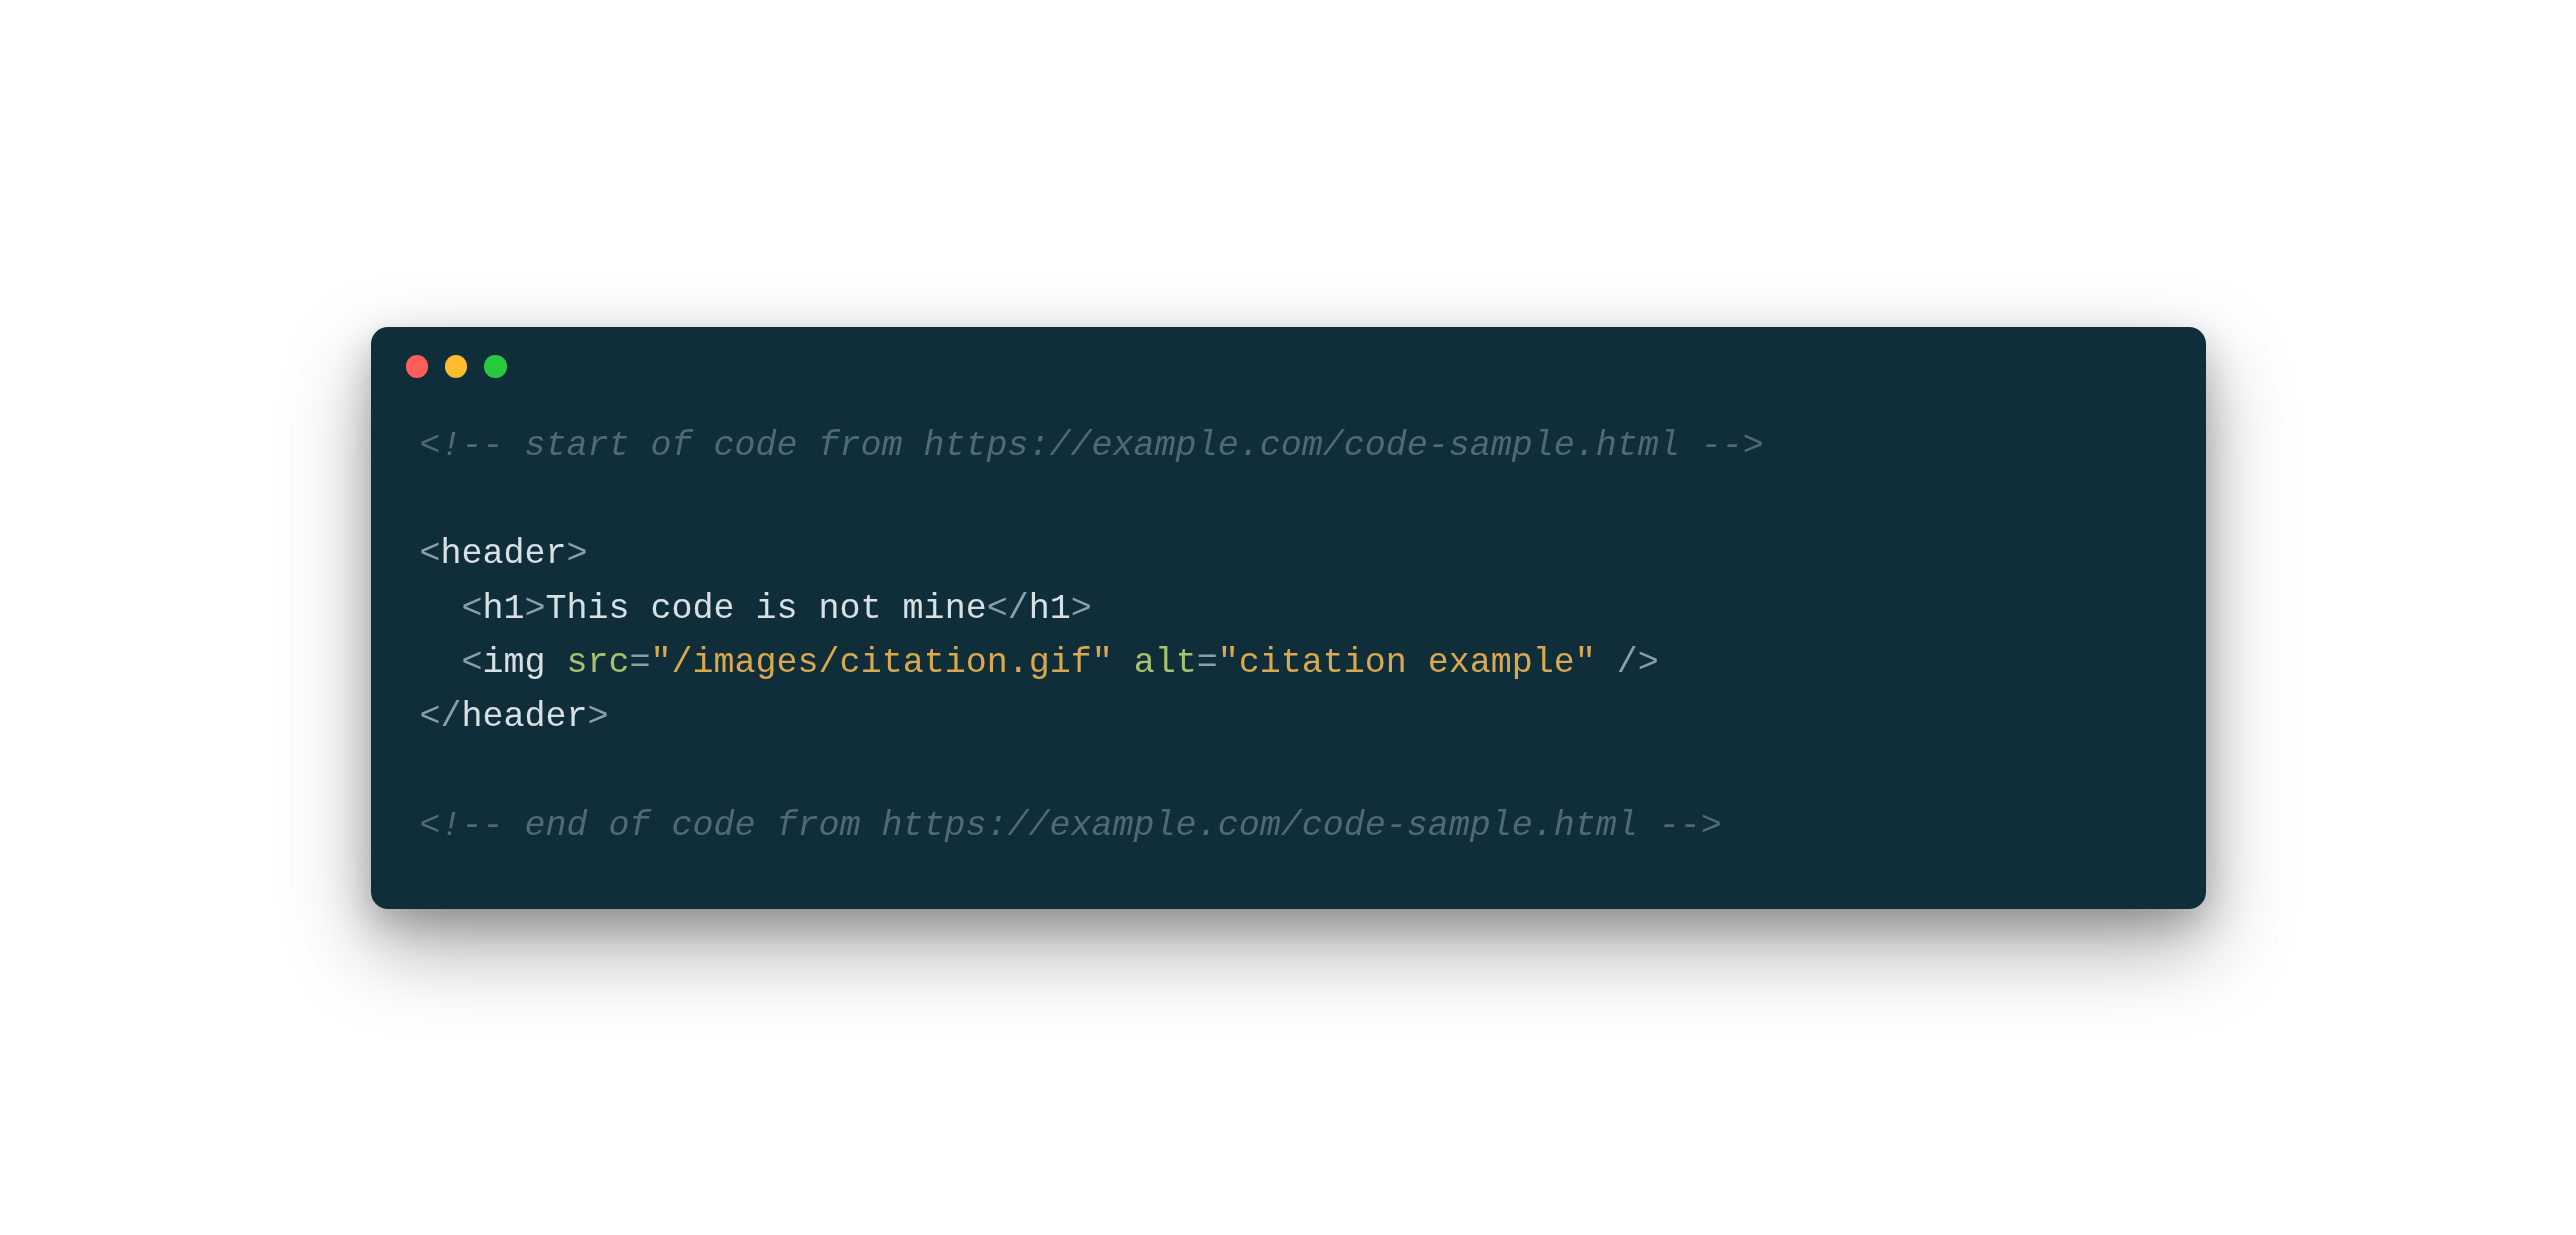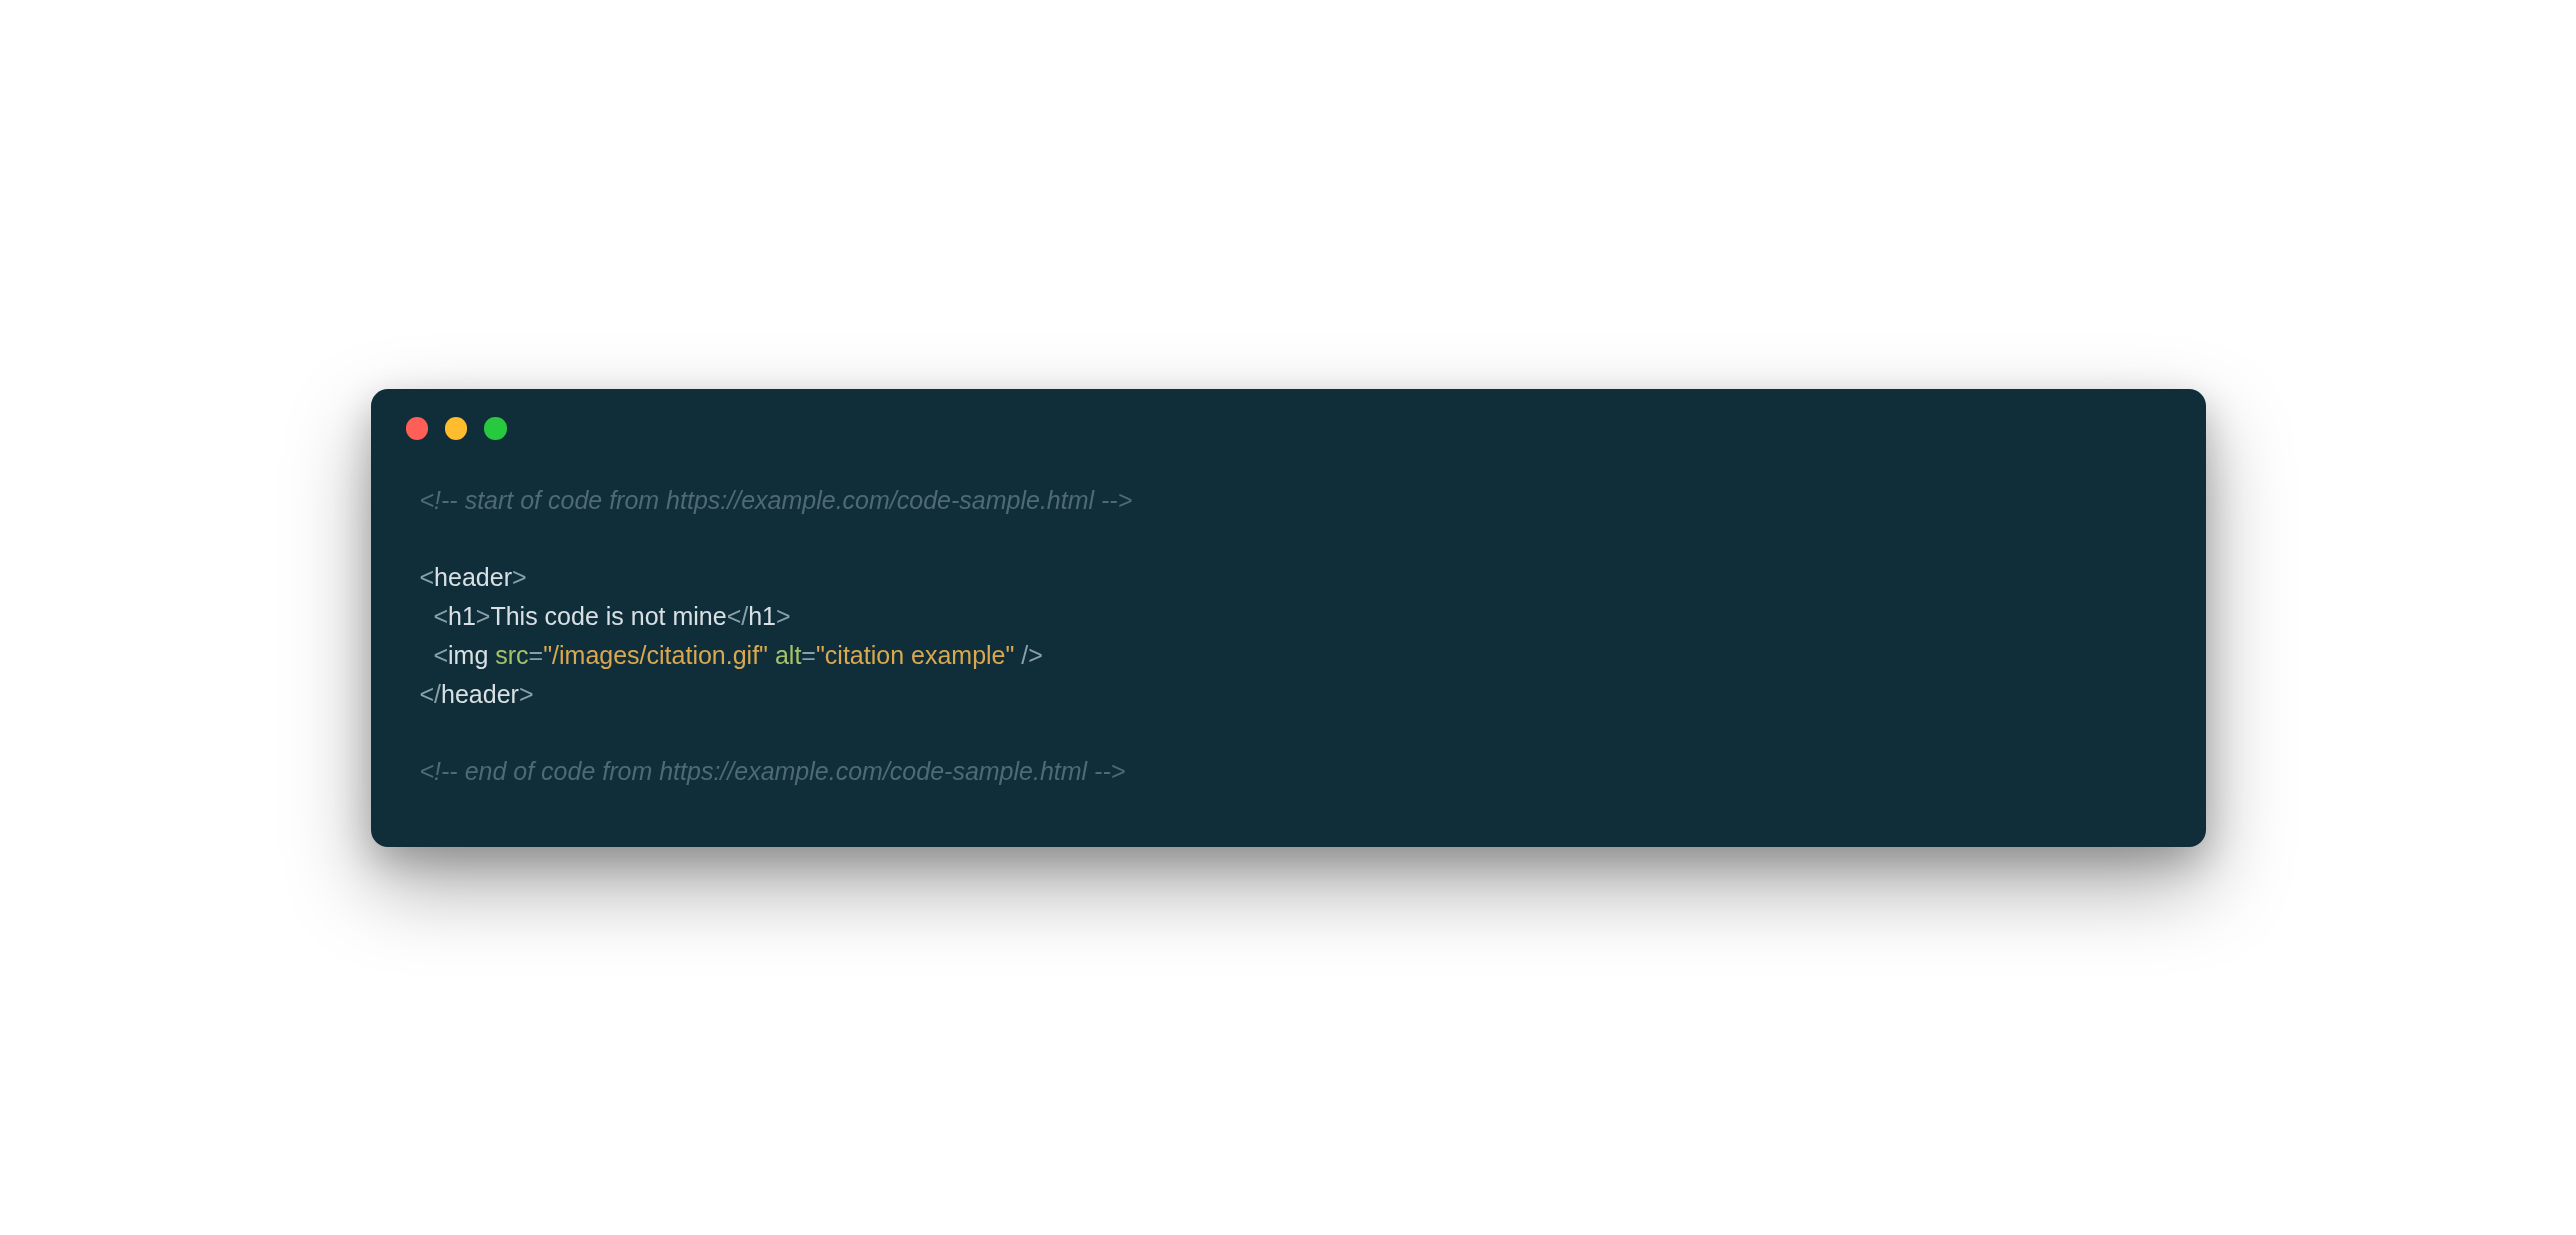--- a/index.html
+++ b/index.html
@@ -41,22 +41,22 @@
 
     .traffic-red { background: #ff5f56; }
     .traffic-yellow { background: #ffbd2e; }
     .traffic-green { background: #27c93f; }
 
     .code-body {
       padding: 30px 49px 56px 49px;
     }
 
     pre {
-      font-family: Liberation Sans, sans-serif;
-      font-size: 25px;
+      font-family: Liberation Mono, monospace;
+      font-size: 35px;
       line-height: 1.55;
       color: #9fb2b9;
       white-space: pre;
     }
 
     .tok-comment {
       color: #506a73;
       font-style: italic;
     }
 

